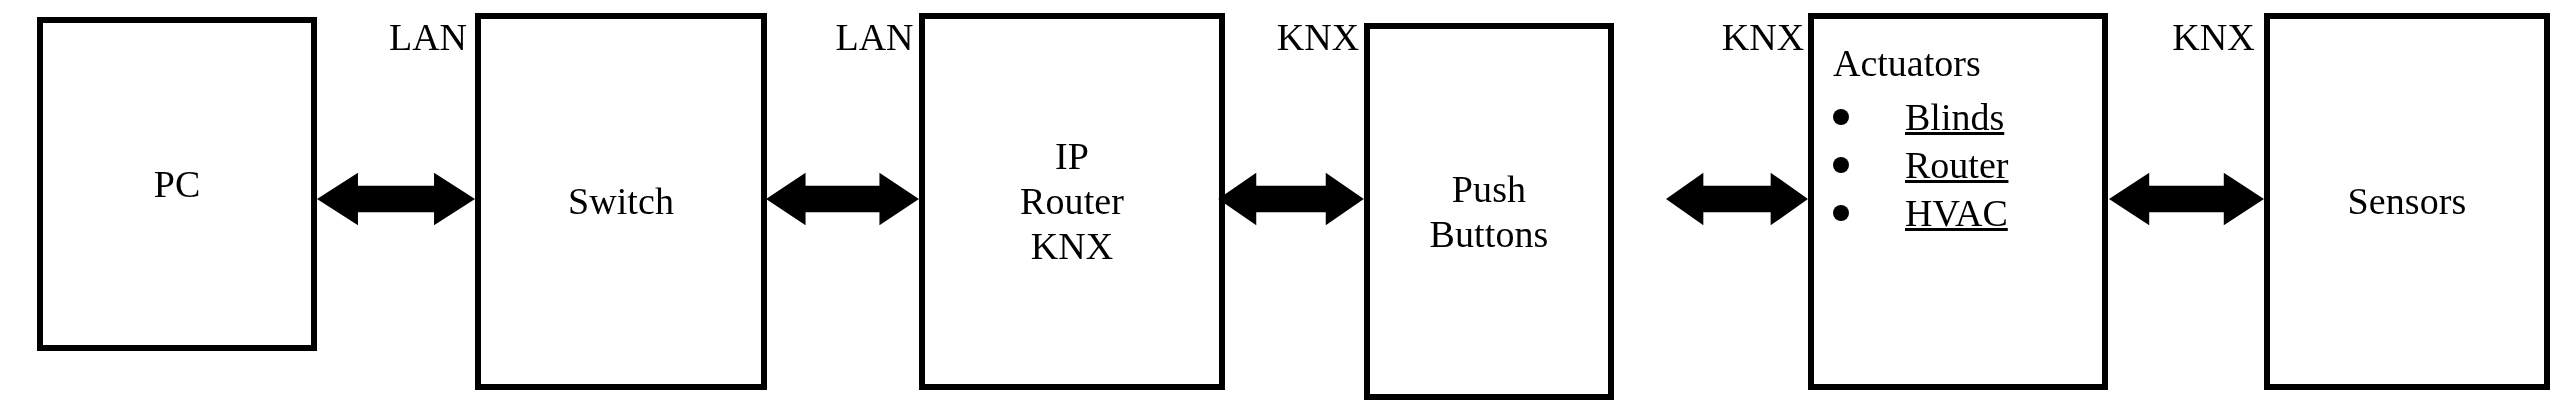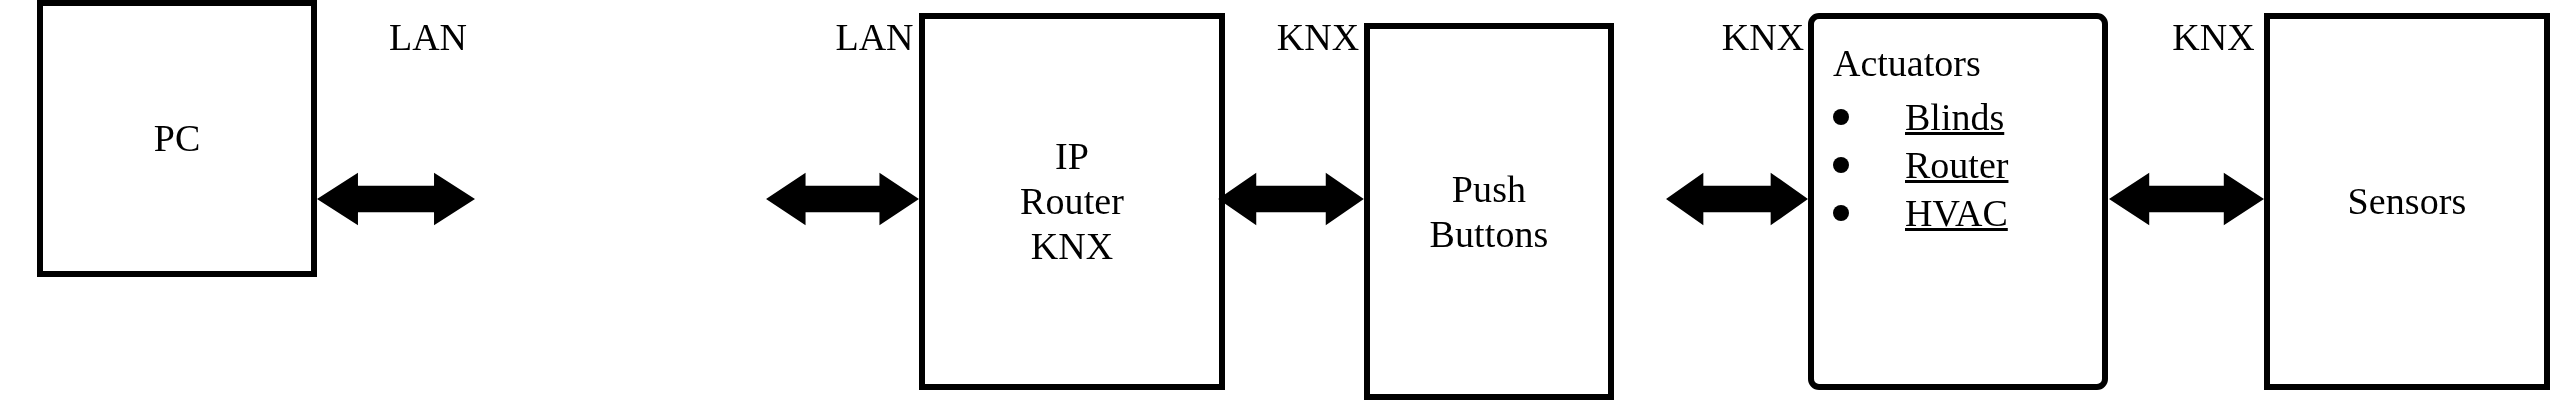--- a/index.html
+++ b/index.html
@@ -32,21 +32,20 @@
     line-height: 1.18;
     text-align: center;
     white-space: pre-line;
     letter-spacing: 0.1px;
   }
 
   
   .node-list {
     display: block;
     padding: 25px 0 0 0;
-    border-radius: 11px;
   }
   .list-title {
     font-size: 38px;
     line-height: 1.05;
     text-align: left;
     padding-left: 19px;
     margin-bottom: 8.8px;
   }
   .bullet-row {
     display: flex;
@@ -85,24 +84,27 @@
     white-space: nowrap;
     text-align: center;
     margin-left: 32px;
   }
 </style>
 </head>
 <body>
 
 <div id="canvas">
 
-  <div class="node" id="node-pc" style="left:37px; top:0; width:280px; height:277px;">
+  <div class="node" id="node-pc" style="left:37px; top:17px; width:280px; height:334px;">
     <div class="node-label">PC</div>
   </div>
 
+  <div class="node" id="node-switch" style="left:475px; top:13px; width:292px; height:377px;">
+    <div class="node-label">Switch</div>
+  </div>
 
   <div class="node" id="node-ip-router" style="left:919px; top:13px; width:306px; height:377px;">
     <div class="node-label">IP
 Router
 KNX</div>
   </div>
 
   <div class="node" id="node-push-buttons" style="left:1364px; top:23px; width:250px; height:377px;">
     <div class="node-label">Push
 Buttons</div>

